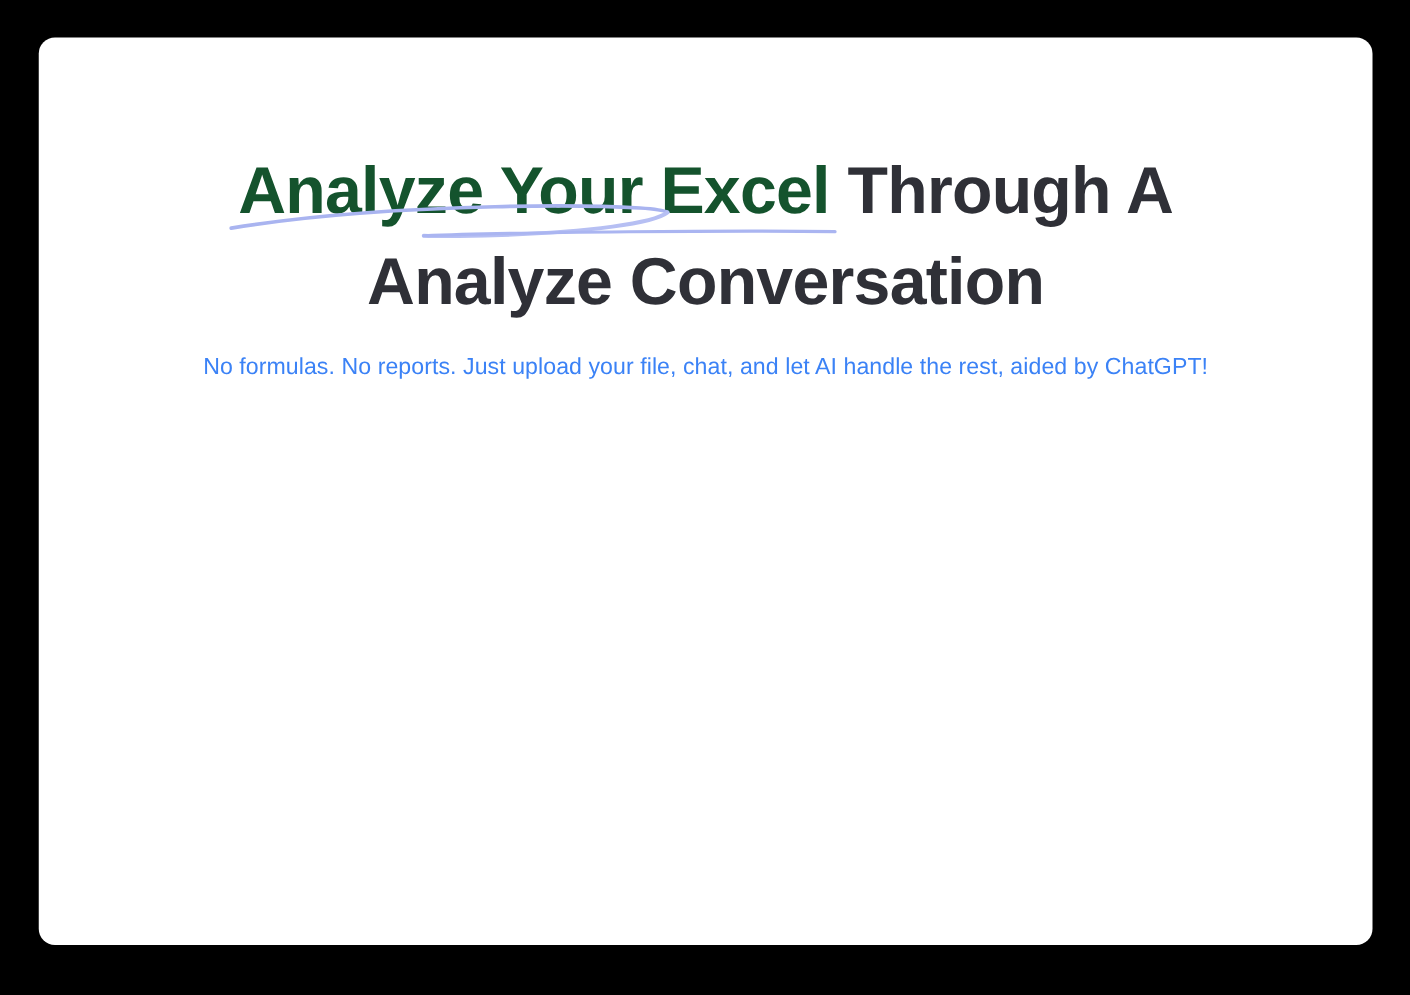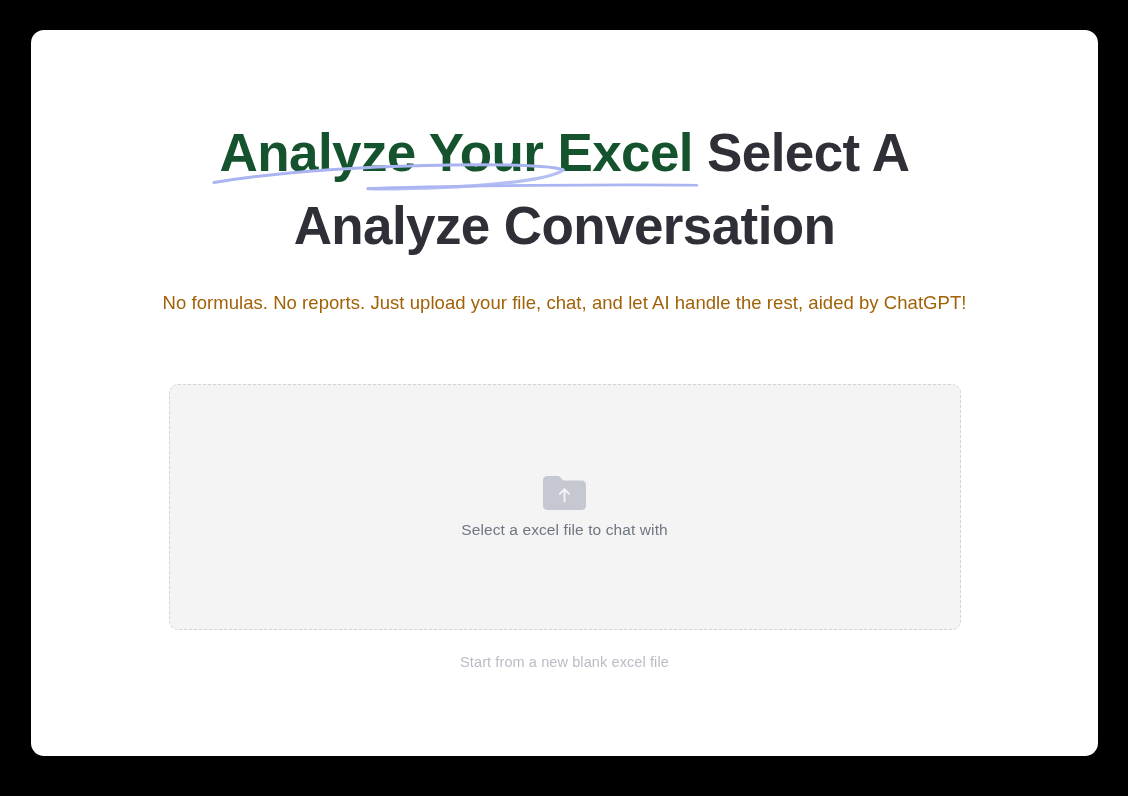--- a/index.html
+++ b/index.html
@@ -65,27 +65,27 @@
     left: -9px;
     top: 44px;
     width: 492px;
     height: 32px;
     pointer-events: none;
     overflow: visible;
   }
 
   
   .subtitle {
-    margin-top: 28px;
+    margin-top: 18px;
     width: 1040px;
     text-align: center;
     font-size: 18.5px;
     font-weight: 400;
     line-height: 26px;
-    color: #a16207;
+    color: #3b82f6;
     letter-spacing: 0.05px;
   }
 
   
   .dropzone-area {
     margin-top: 68px;
     width: 792px;
     display: flex;
     flex-direction: column;
     align-items: center;
@@ -132,34 +132,21 @@
 <body>
 
 <div class="app-frame">
   <div class="page">
 
     <h1 class="headline">
       <span class="headline-line"><span class="hl-accent-wrap"><span>Analyze Your Excel</span><svg class="swoosh" viewBox="0 0 492 32" xmlns="http://www.w3.org/2000/svg" fill="none">
               <path d="M3 22.5C62 12.8 140 7.2 214 5.4C258 4.3 300 4.6 330 6.4C341 7.1 349 8.2 352 9.9" stroke="#a9b4f0" stroke-width="3" stroke-linecap="round"></path>
               <path d="M352 9.9C347 13.9 331 18.2 308 21.3C268 26.6 220 28.4 185 28.8C173 28.9 163 28.8 157 28.6" stroke="#b6bff3" stroke-width="3.2" stroke-linecap="round"></path>
               <path d="M157 28.6C186 27.4 247 26.1 321 25.4C395 24.7 452 24.8 486 25.3" stroke="#aab5f1" stroke-width="2.6" stroke-linecap="round"></path>
-            </svg></span><span> Select A</span></span>
+            </svg></span><span> Through A</span></span>
       <span class="headline-line">Analyze Conversation</span>
     </h1>
 
     <p class="subtitle">No formulas. No reports. Just upload your file, chat, and let AI handle the rest, aided by ChatGPT!</p>
 
-    <div class="dropzone-area">
-
-      <div class="dropzone">
-        <svg class="folder-icon" viewBox="0 0 43 34" xmlns="http://www.w3.org/2000/svg">
-          <path d="M0 4.2C0 1.88 1.88 0 4.2 0H14.4C15.6 0 16.74 0.5 17.54 1.4L19.6 3.7C20.1 4.25 20.8 4.6 21.55 4.6H38.8C41.12 4.6 43 6.48 43 8.8V29.8C43 32.12 41.12 34 38.8 34H4.2C1.88 34 0 32.12 0 29.8V4.2Z" fill="#c5c8d1"></path>
-          <path d="M21.5 25.6V13.2M21.5 13.2L16.9 17.9M21.5 13.2L26.1 17.9" stroke="#f3f4f7" stroke-width="1.9" stroke-linecap="round" stroke-linejoin="round"></path>
-        </svg>
-        <div class="dropzone-label">Select a excel file to chat with</div>
-      </div>
-
-      <div class="blank-file-link">Start from a new blank excel file</div>
-
-    </div>
 
   </div>
 </div>
 
 </body></html>

